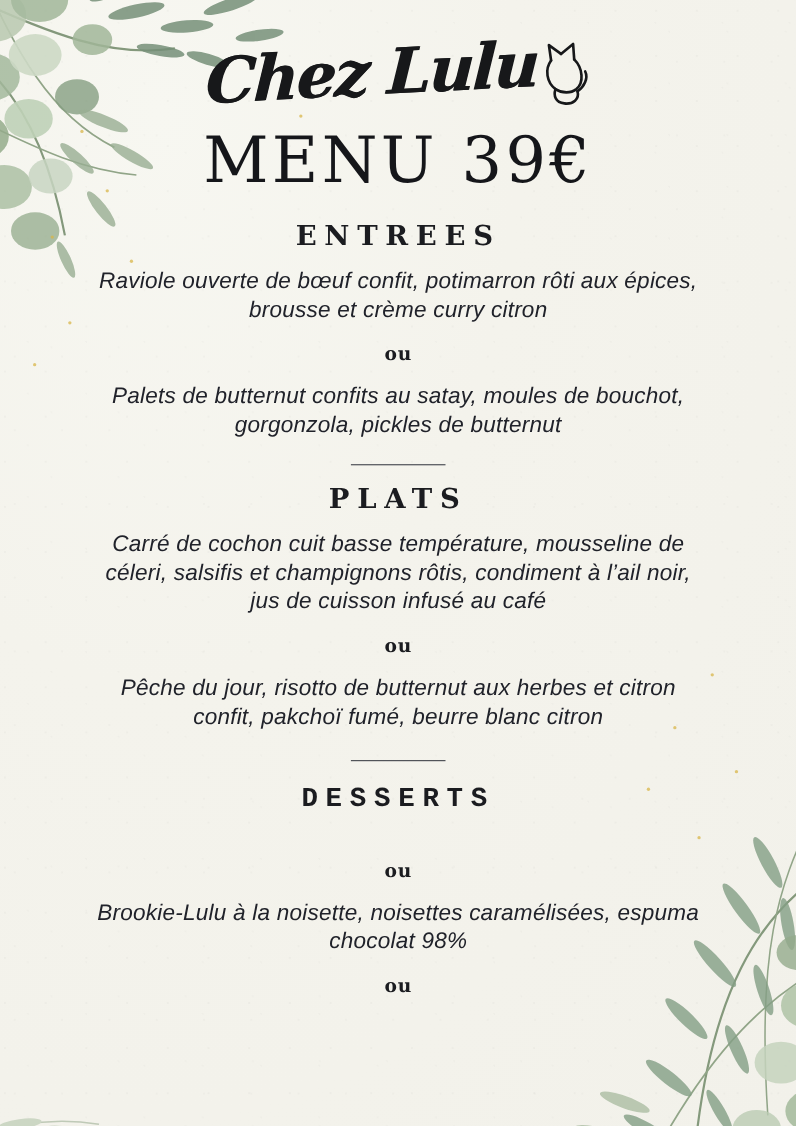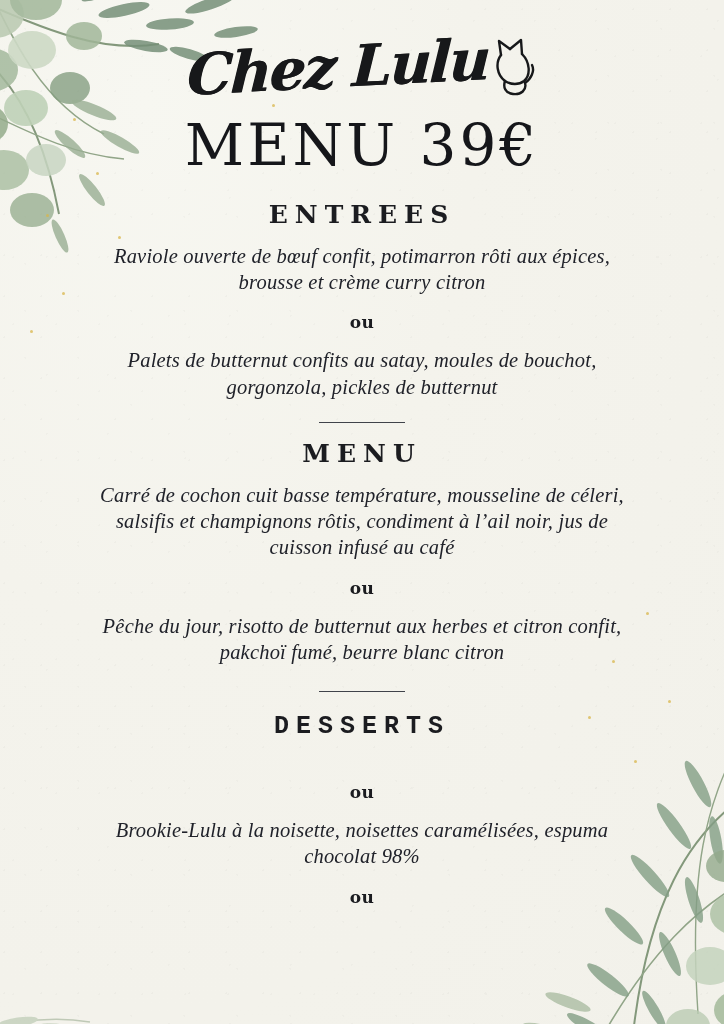--- a/index.html
+++ b/index.html
@@ -103,21 +103,21 @@
     font-weight: bold;
     font-size: 25px;
     letter-spacing: 7px;
     color: #1b1c20;
     margin: 26px 0 14px 0;
   }
   .section-head.plats { margin-top: 16px; }
   .section-head.desserts { margin-top: 20px; font-family: Liberation Mono, monospace; }
 
   .dish {
-    font-family: Liberation Serif, serif;
+    font-family: Liberation Sans, sans-serif;
     font-style: italic;
     font-size: 20.5px;
     line-height: 1.28;
     color: #20222a;
     margin: 0 auto;
     max-width: 560px;
     letter-spacing: .2px;
   }
 
   .ou {
@@ -268,21 +268,21 @@
 
   <h1 class="menu-title">MENU 39€</h1>
 
   <h2 class="section-head">ENTREES</h2>
   <p class="dish">Raviole ouverte de bœuf confit, potimarron rôti aux épices, brousse et crème curry citron</p>
   <p class="ou">ou</p>
   <p class="dish">Palets de butternut confits au satay, moules de bouchot, gorgonzola, pickles de butternut</p>
 
   <hr class="rule">
 
-  <h2 class="section-head plats">MENU</h2>
+  <h2 class="section-head plats">PLATS</h2>
   <p class="dish">Carré de cochon cuit basse température, mousseline de céleri, salsifis et champignons rôtis, condiment à l’ail noir, jus de cuisson infusé au café</p>
   <p class="ou">ou</p>
   <p class="dish">Pêche du jour, risotto de butternut aux herbes et citron confit, pakchoï fumé, beurre blanc citron</p>
 
   <hr class="rule second">
 
   <h2 class="section-head desserts">DESSERTS</h2>
   <div class="spacer-sm"></div>
   <p class="ou">ou</p>
   <p class="dish">Brookie-Lulu à la noisette, noisettes caramélisées, espuma chocolat 98%</p>

